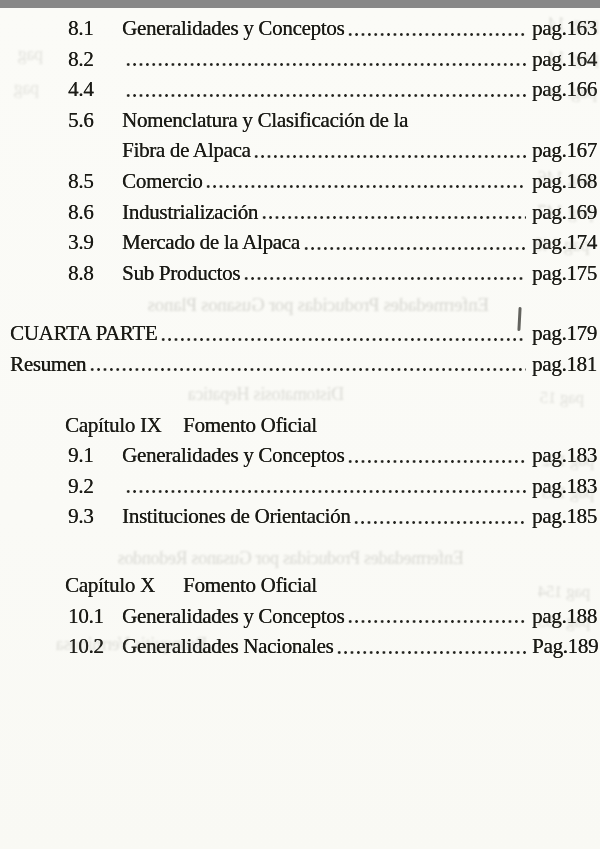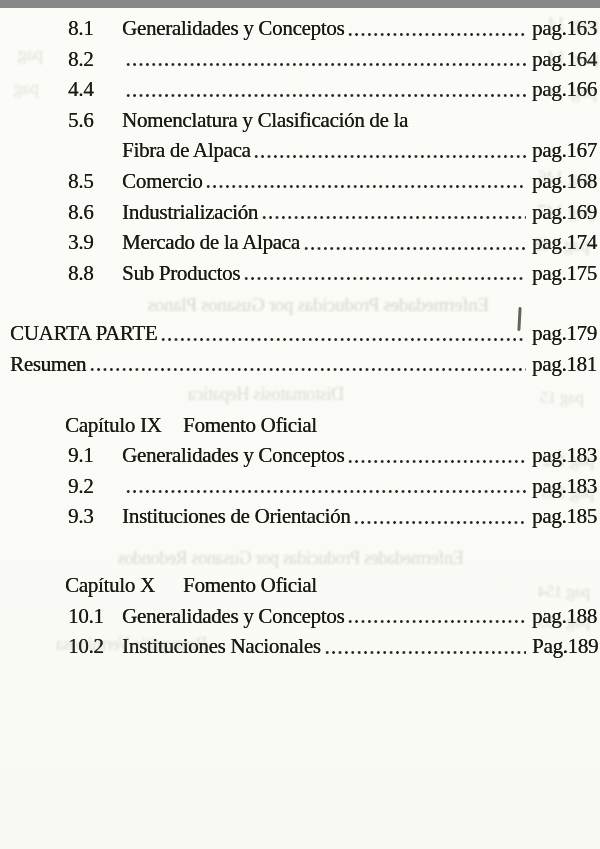--- a/index.html
+++ b/index.html
@@ -177,21 +177,21 @@
 
     <div class="row indent">
       <span class="num">10.1</span>
       <span class="title">Generalidades y Conceptos</span>
       <span class="dots"></span>
       <span class="page">pag.188</span>
     </div>
 
     <div class="row indent">
       <span class="num">10.2</span>
-      <span class="title">Instituciones Nacionales</span>
+      <span class="title">Generalidades Nacionales</span>
       <span class="dots"></span>
       <span class="page">Pag.189</span>
     </div>
 
 
   </div>
 
   <div id="ghost-layer">
       <span class="ghost" style="left: 18px; top: 36px; font-size: 18px; opacity: 0.22;">pag</span>
       <span class="ghost" style="left: 14px; top: 70px; font-size: 18px; opacity: 0.2;">pag</span>

